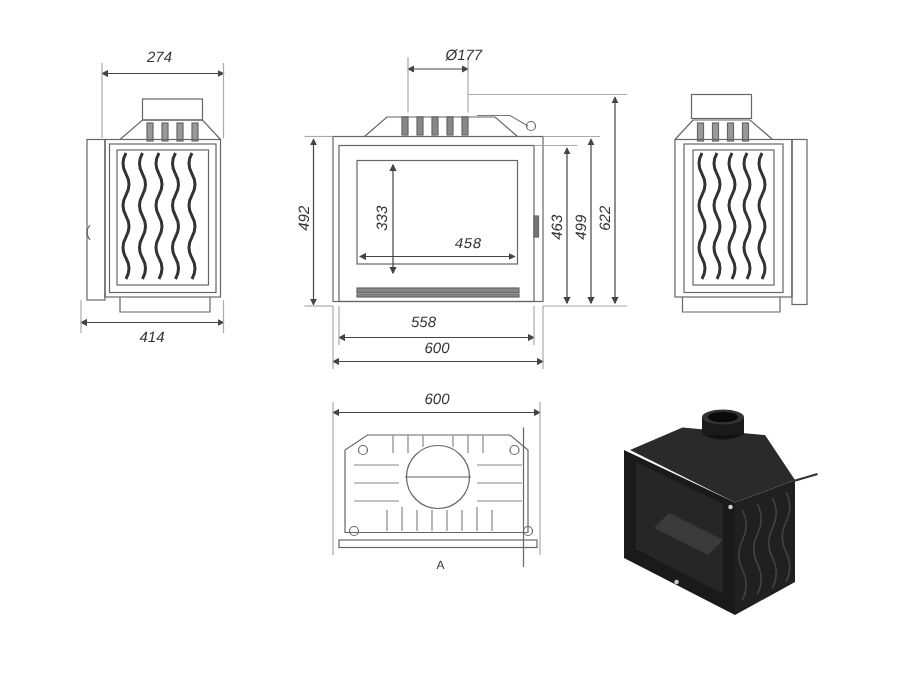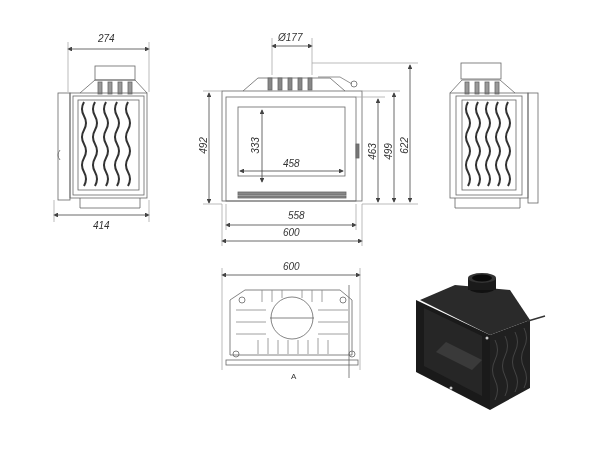--- a/index.html
+++ b/index.html
@@ -187,24 +187,24 @@
     </g>
     <line x1="528" y1="321" x2="545" y2="316" stroke="#333" stroke-width="1.5"></line>
     <circle cx="487" cy="338" r="1.5" fill="#ccc"></circle>
     <circle cx="451" cy="388" r="1.5" fill="#ccc"></circle>
   </g>
 </svg>
 
 <span class="dim" style="left:98px;top:33px;">274</span>
 <span class="dim" style="left:93px;top:220px;text-align:right;">414</span>
 
-<span class="dim" style="left:278px;top:32px;text-align:center;">Ø177</span>
+<span class="dim" style="left:297px;top:32px;text-align:center;">Ø177</span>
 <span class="dim vert" style="left:195px;top:140px;">492</span>
 <span class="dim vert" style="left:247px;top:140px;">333</span>
-<span class="dim" style="left:283px;top:158px;">458</span>
+<span class="dim" style="left:303px;top:158px;font-family:Liberation Mono, monospace;">458</span>
 <span class="dim vert" style="left:364px;top:146px;">463</span>
 <span class="dim vert" style="left:380px;top:146px;">499</span>
 <span class="dim vert" style="left:396px;top:140px;">622</span>
-<span class="dim" style="left:288px;top:210px;">558</span>
+<span class="dim" style="left:274px;top:210px;">558</span>
 <span class="dim" style="left:283px;top:227px;">600</span>
 
 <span class="dim" style="left:283px;top:261px;">600</span>
 <span class="dim" style="left:291px;top:372px;font-size:8px;font-style:normal;">A</span>
 
 </body></html>

